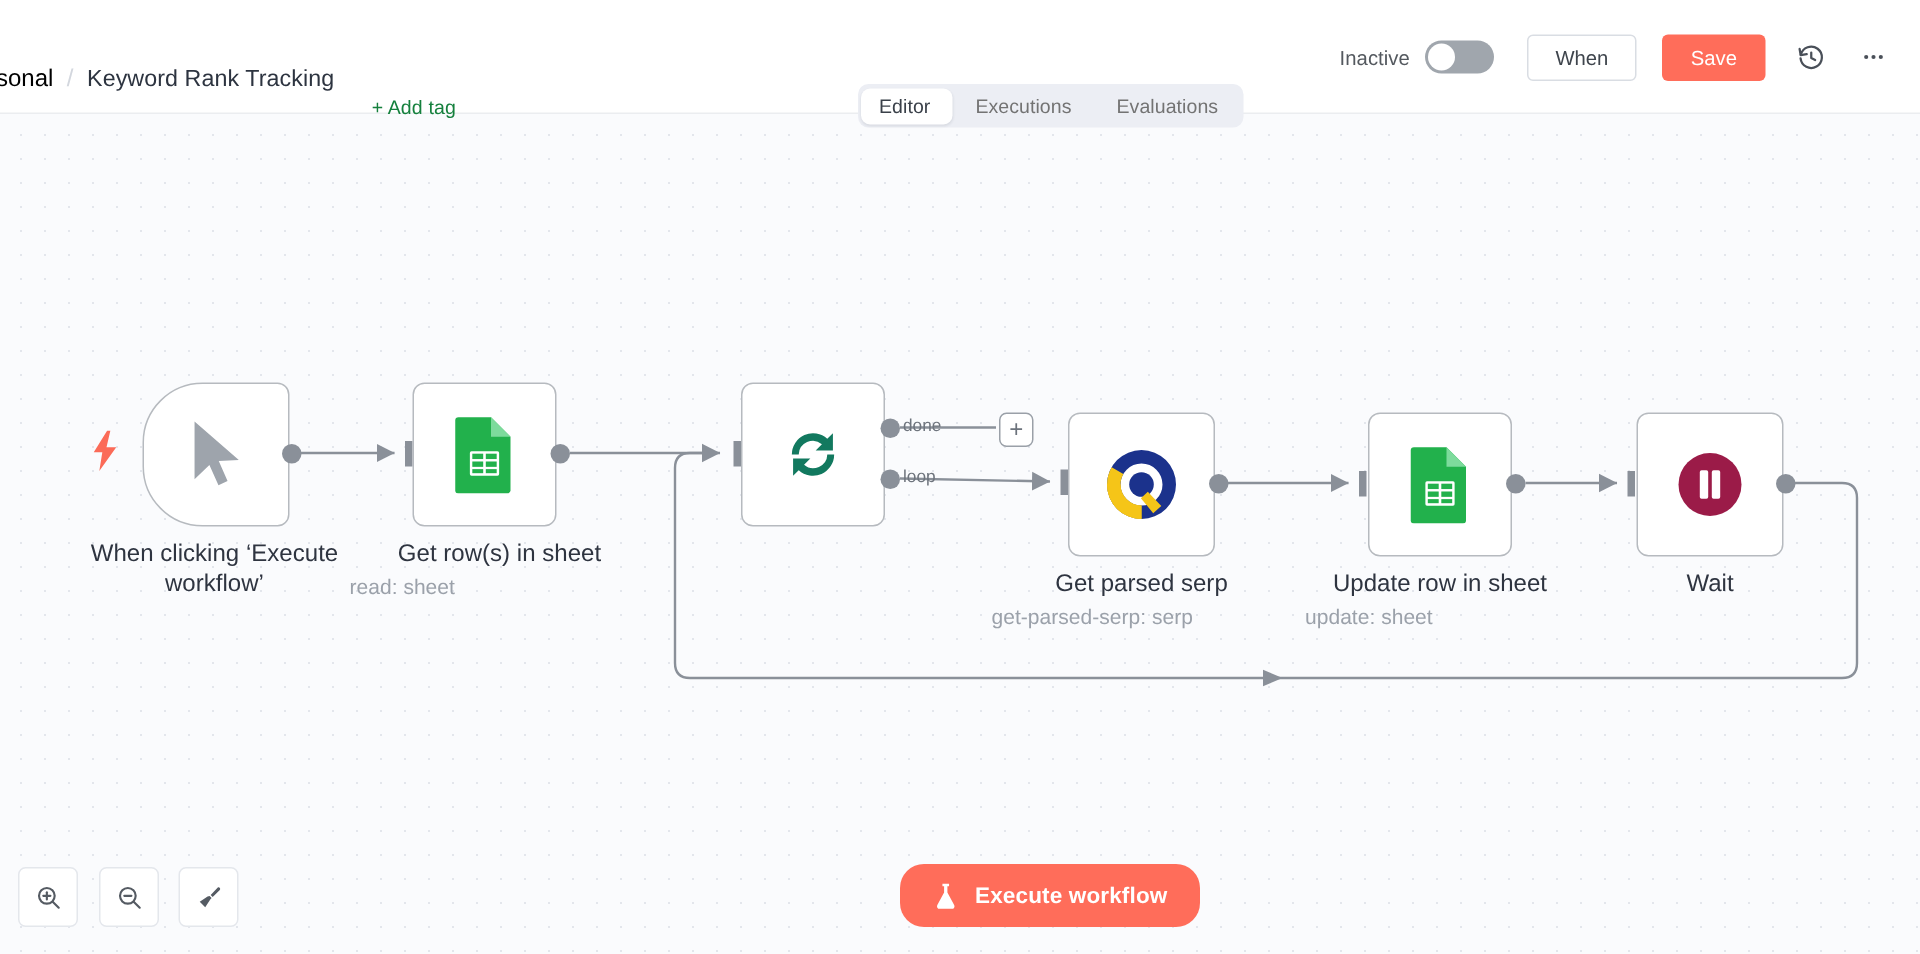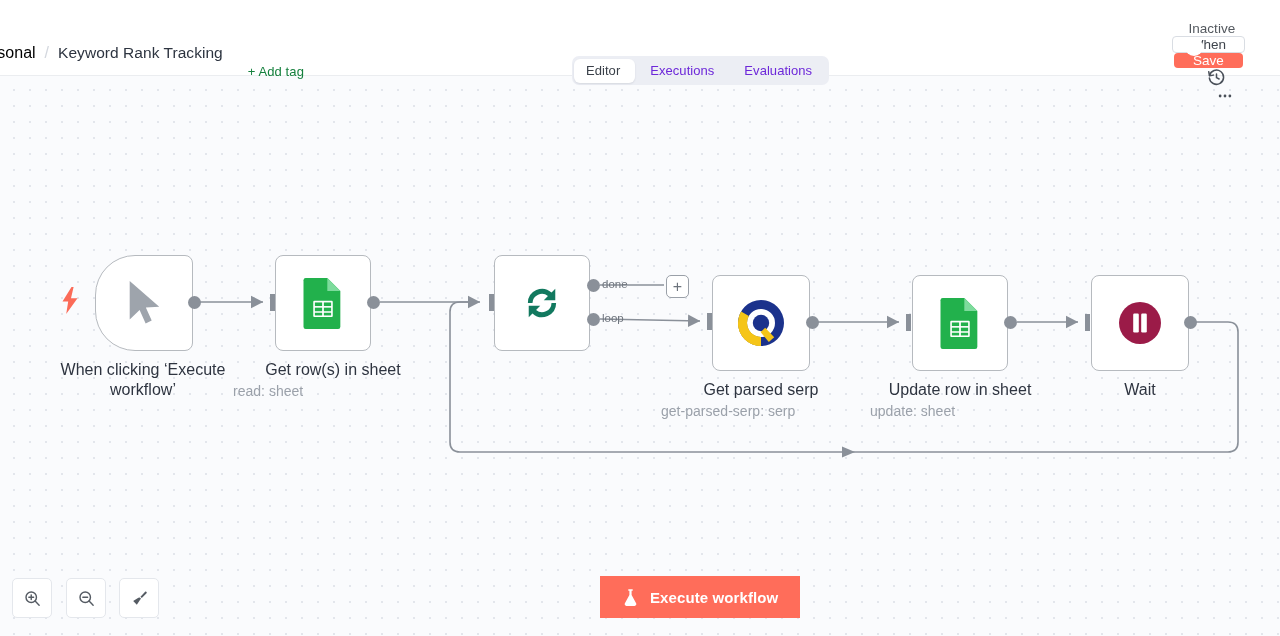--- a/index.html
+++ b/index.html
@@ -62,41 +62,40 @@
     background: #eceef4;
     border-radius: 7px;
     display: flex;
     align-items: center;
     padding: 0 2px;
     box-sizing: border-box;
     z-index: 45;
   }
   .tab {
     font-size: 13px;
-    color: #6d28d9;
+    color: #737373;
     padding: 5px 15px 6px;
     border-radius: 6px;
     line-height: 1;
     letter-spacing: .05px;
   }
   .tab.active {
     background: #ffffff;
     color: #3a4049;
     box-shadow: 0 1px 2px rgba(20,30,50,.10);
     padding-left: 12px;
   }
 
   
   .hdr-right {
     position: absolute;
     right: 18px; top: 21px;
     display: flex;
     align-items: center;
     height: 34px;
-    flex-direction: column;
   }
   .inactive-label {
     font-size: 13.5px;
     color: #54595f;
     margin-right: 10px;
     letter-spacing: .05px;
   }
   .toggle {
     width: 46px;
     height: 22px;
@@ -244,21 +243,21 @@
     justify-content: center;
     color: #555b63;
     z-index: 50;
   }
   .exec-btn {
     position: absolute;
     left: 600px; top: 576px;
     height: 42px;
     padding: 0 22px;
     background: #ff6d5a;
-    border-radius: 0;
+    border-radius: 16px;
     display: flex;
     align-items: center;
     gap: 11px;
     color: #ffffff;
     font-size: 15px;
     font-weight: bold;
     letter-spacing: .1px;
     box-sizing: border-box;
     z-index: 50;
   }

